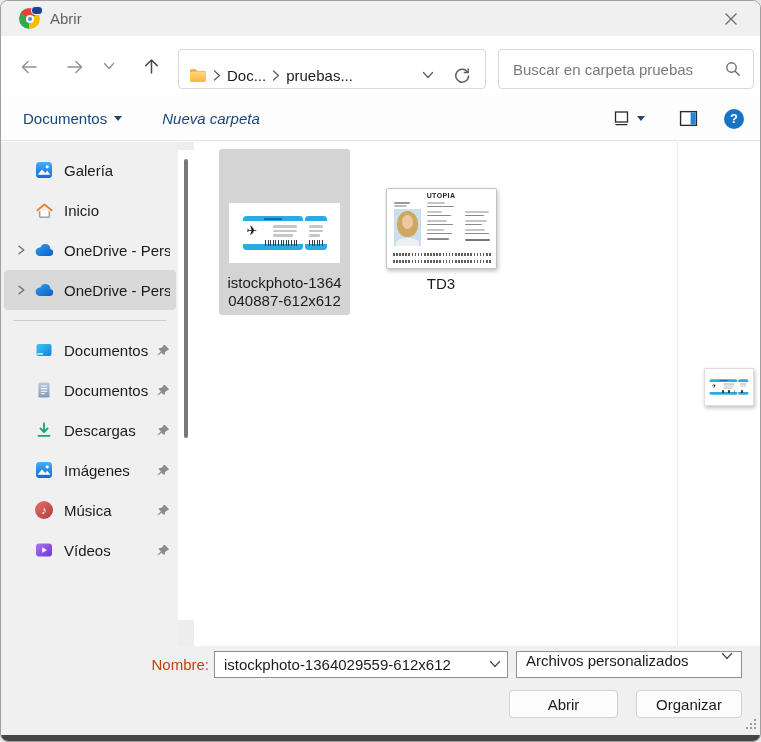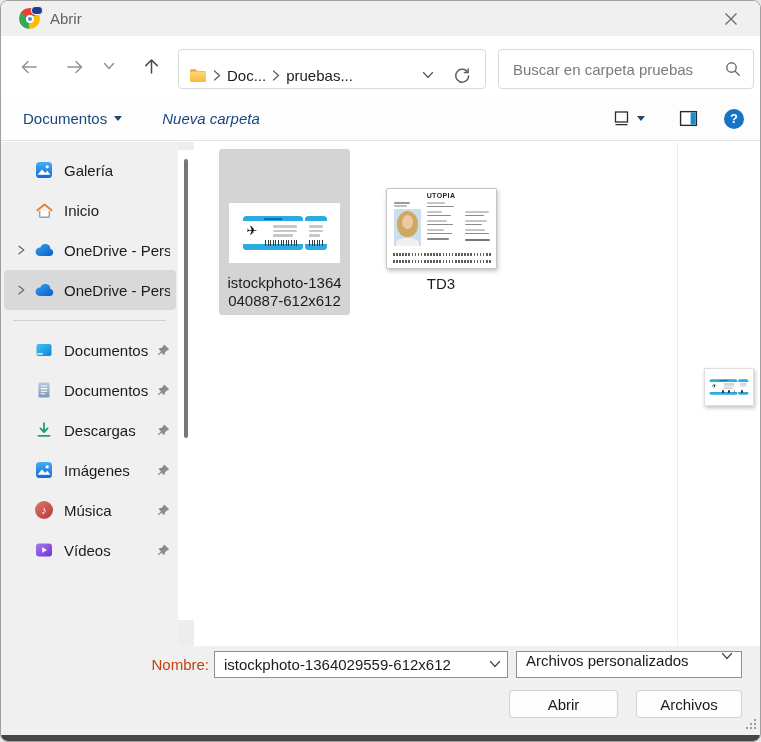--- a/index.html
+++ b/index.html
@@ -476,21 +476,21 @@
           <path d="M1.5 1.5 6 6.5 10.5 1.5" fill="none" stroke="#4a4a4a" stroke-width="1.2" stroke-linecap="round" stroke-linejoin="round"></path>
         </svg>
     </div>
     <div class="type-combo">
       <span class="val">Archivos personalizados</span>
       <svg width="12" height="9" viewBox="0 0 12 9">
           <path d="M1.5 1.5 6 6.5 10.5 1.5" fill="none" stroke="#4a4a4a" stroke-width="1.2" stroke-linecap="round" stroke-linejoin="round"></path>
         </svg>
     </div>
     <button class="btn btn-open">Abrir</button>
-    <button class="btn btn-cancel">Archivos</button>
+    <button class="btn btn-cancel">Organizar</button>
     <span class="resize-grip">
       <svg width="11" height="11" viewBox="0 0 11 11">
           <g fill="#9c9c9c">
             <rect x="8" y="0" width="2" height="2"></rect>
             <rect x="8" y="4" width="2" height="2"></rect>
             <rect x="8" y="8" width="2" height="2"></rect>
             <rect x="4" y="4" width="2" height="2"></rect>
             <rect x="4" y="8" width="2" height="2"></rect>
             <rect x="0" y="8" width="2" height="2"></rect>
           </g>

